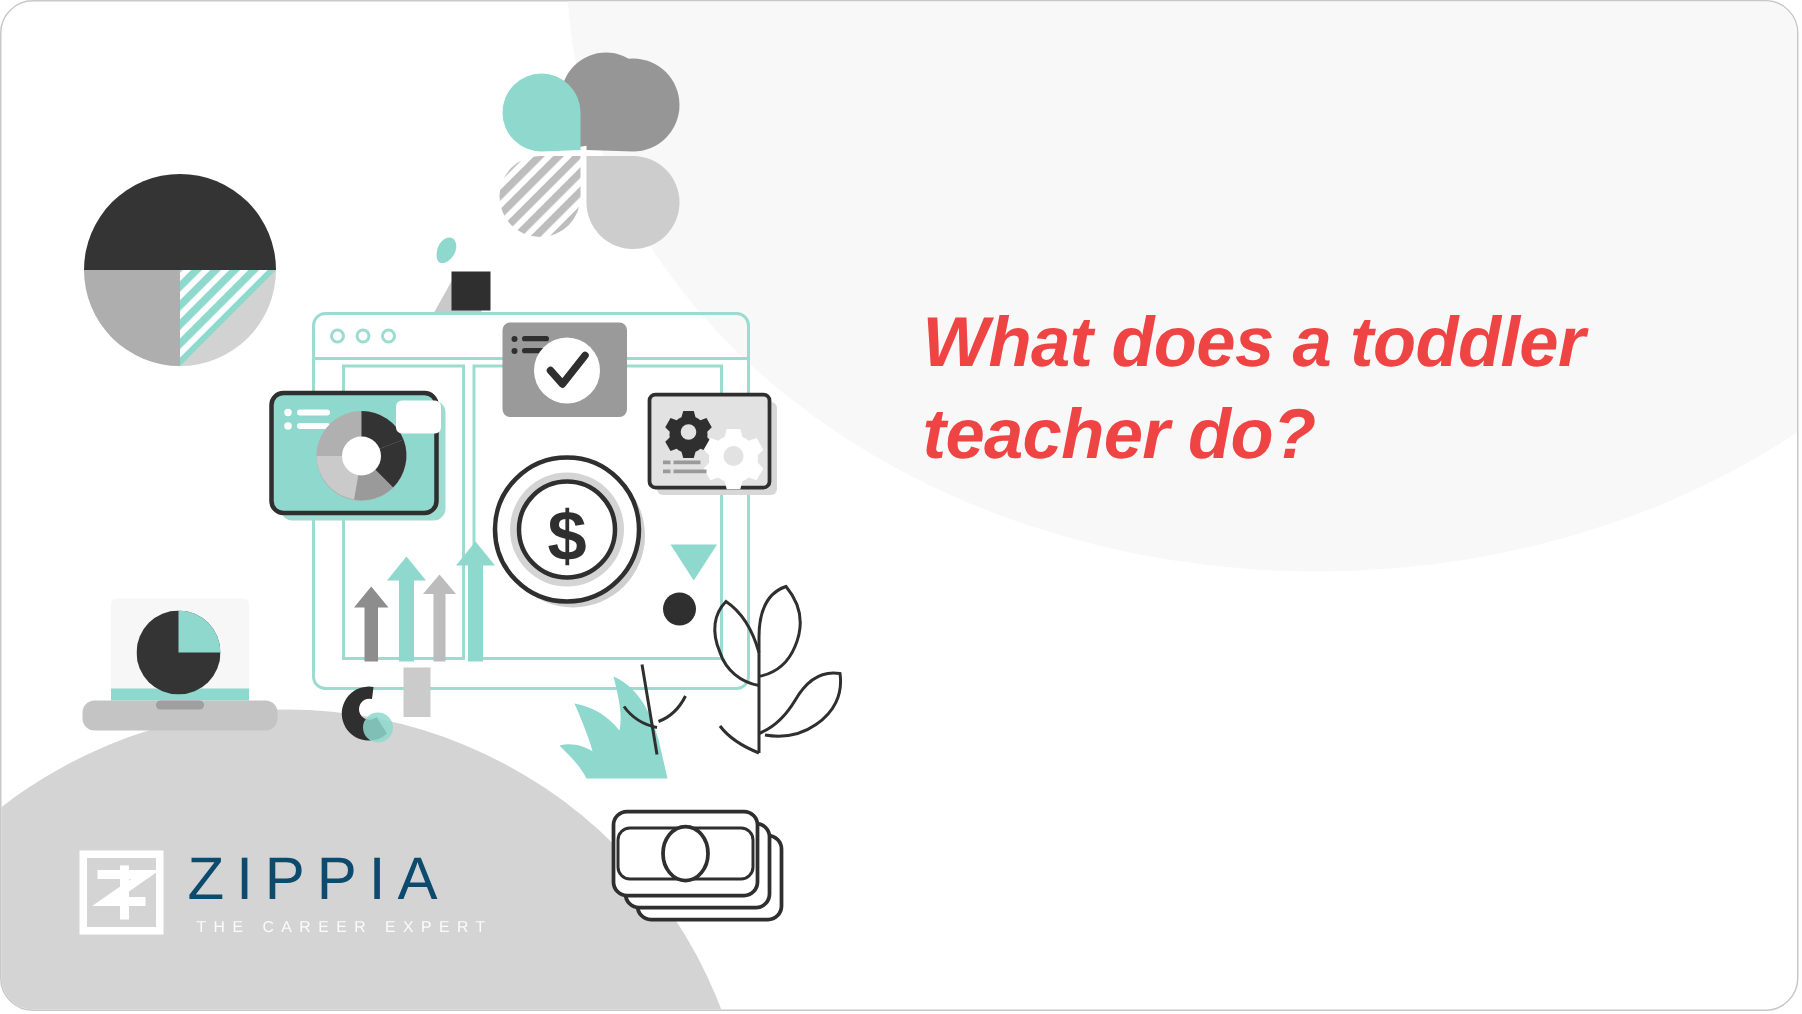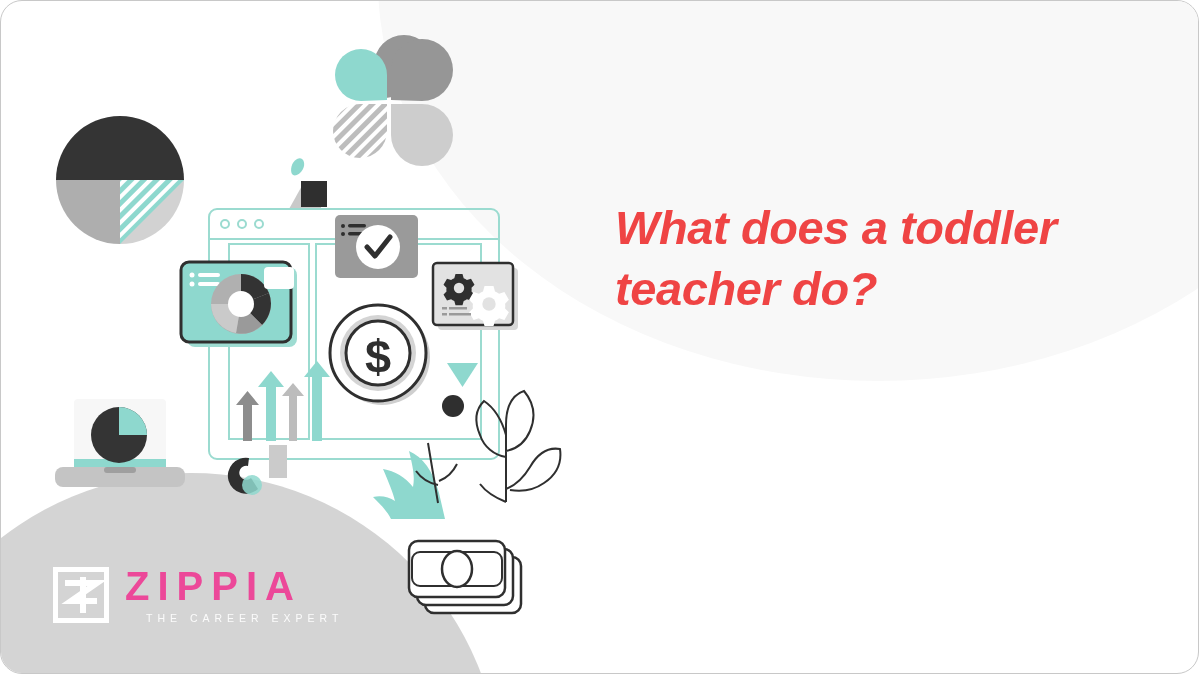--- a/index.html
+++ b/index.html
@@ -74,31 +74,31 @@
     height: 56px;
   }
   .logo-text-wrap {
     display: flex;
     flex-direction: column;
     justify-content: center;
   }
   .logo-word {
     font-size: 40px;
     letter-spacing: 8px;
-    color: #ec4899;
+    color: #0c4a6e;
     line-height: 1.0;
-    font-weight: 700;
+    font-weight: 400;
   }
   .logo-tagline {
     font-size: 10.5px;
     letter-spacing: 5.0px;
     color: #ffffff;
     opacity: 0.92;
     margin-top: 6px;
-    margin-left: 21px;
+    margin-left: 6px;
   }
 
   
   .illus {
     position: absolute;
     left: 0;
     top: 0;
     width: 600px;
     height: 676px;
   }

